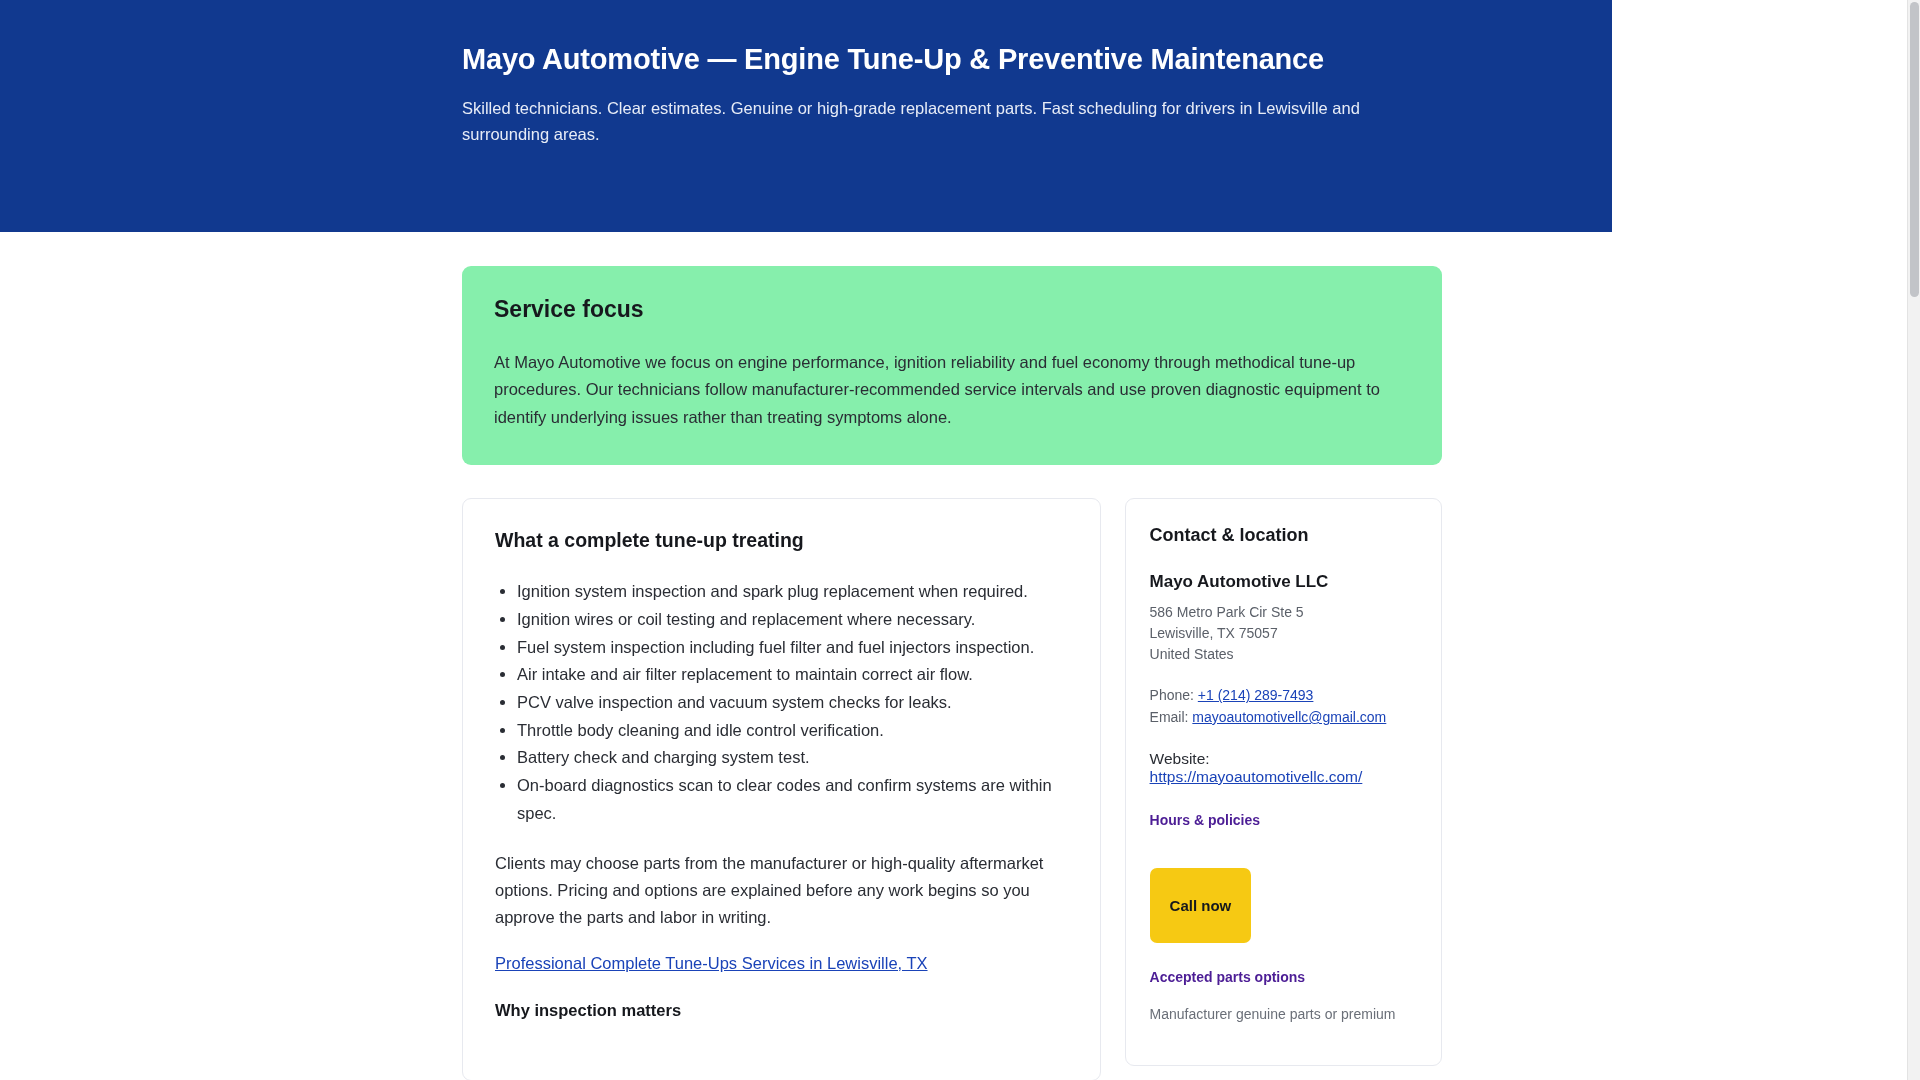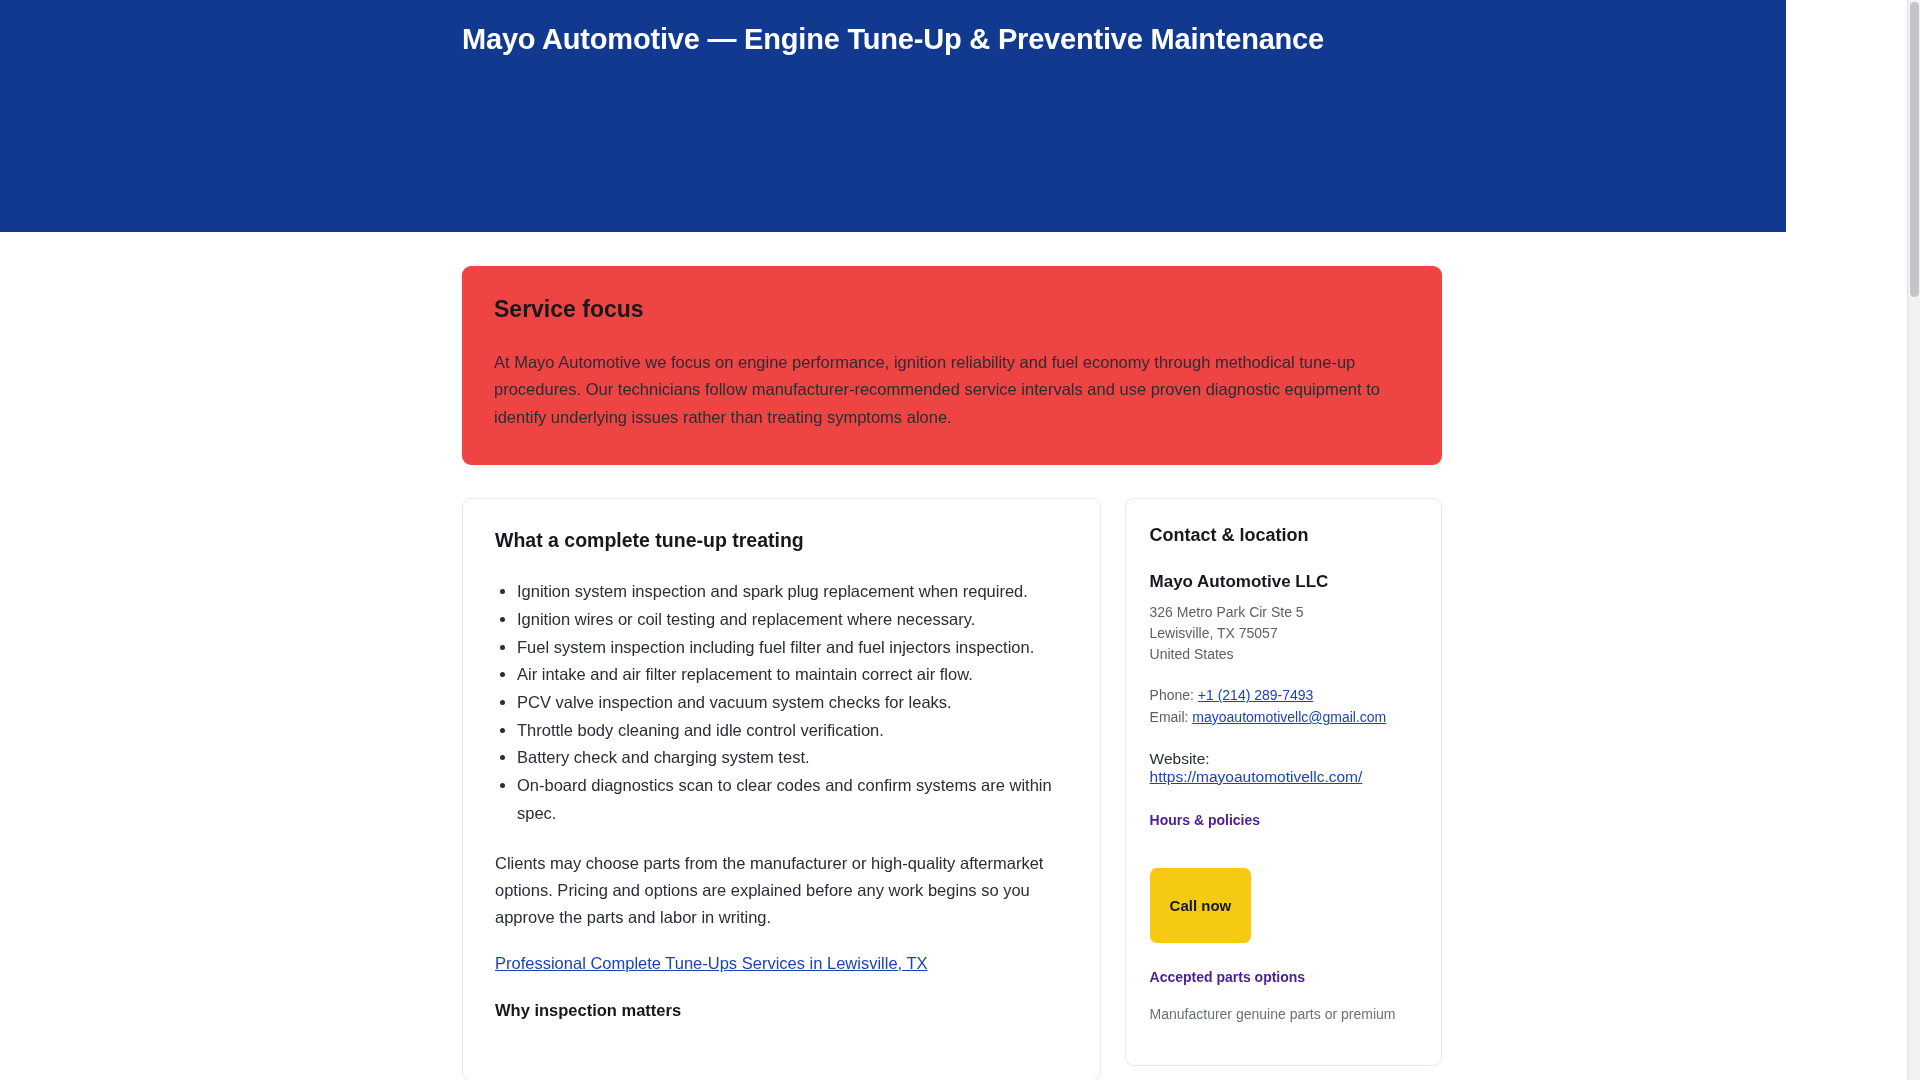--- a/index.html
+++ b/index.html
@@ -10,23 +10,23 @@
     background: #ffffff;
     font-family: "Liberation Sans", sans-serif;
   }
   body {
     position: relative;
     overflow-x: hidden;
   }
   
   .hero {
     background: #11398f;
-    padding: 22px 0 0 0;
+    padding: 42px 0 0 0;
     height: 232px;
-    width: 1786px;
+    width: 1612px;
   }
   .hero-inner {
     width: 980px;
     margin-left: 462px;
   }
   .hero-title {
     color: #ffffff;
     font-size: 29px;
     font-weight: bold;
     letter-spacing: -0.2px;
@@ -44,21 +44,21 @@
   .page {
     width: 1907px;
     background: #ffffff;
     padding-top: 34px;
   }
   .container {
     width: 980px;
     margin-left: 462px;
   }
   .panel {
-    background: #ef4444;
+    background: #86efac;
     border-radius: 9px;
     padding: 30px 32px 34px 32px;
   }
   .panel h2 {
     font-size: 23px;
     margin: 0 0 26px 0;
     color: #16181d;
     font-weight: bold;
   }
   .panel p {
@@ -199,20 +199,21 @@
     background: #c2c4c8;
     border-radius: 5px;
   }
 </style>
 </head>
 <body>
 
 <div class="hero">
   <div class="hero-inner">
     <h1 class="hero-title">Mayo Automotive — Engine Tune-Up &amp; Preventive Maintenance</h1>
+    <p class="hero-sub">Skilled technicians. Clear estimates. Genuine or high-grade replacement parts. Fast scheduling for drivers in Lewisville and surrounding areas.</p>
   </div>
 </div>
 
 <div class="page">
   <div class="container">
 
     <section class="panel">
       <h2>Service focus</h2>
       <p>At Mayo Automotive we focus on engine performance, ignition reliability and fuel economy through methodical tune-up procedures. Our technicians follow manufacturer-recommended service intervals and use proven diagnostic equipment to identify underlying issues rather than treating symptoms alone.</p>
     </section>
@@ -233,21 +234,21 @@
         </ul>
         <p>Clients may choose parts from the manufacturer or high-quality aftermarket options. Pricing and options are explained before any work begins so you approve the parts and labor in writing.</p>
         <a href="#" class="inline-link">Professional Complete Tune-Ups Services in Lewisville, TX</a>
         <h4 class="sub-head">Why inspection matters</h4>
         
       </section>
 
       <aside class="side-card">
         <h3>Contact &amp; location</h3>
         <p class="biz-name">Mayo Automotive LLC</p>
-        <p class="addr-line">326 Metro Park Cir Ste 5</p>
+        <p class="addr-line">586 Metro Park Cir Ste 5</p>
         <p class="addr-line">Lewisville, TX 75057</p>
         <p class="addr-line">United States</p>
 
         <div class="contact-block">
           <p class="contact-line">
             <span>Phone:</span>
             <a href="#">+1 (214) 289-7493</a>
           </p>
           <p class="contact-line">
             <span>Email:</span>

